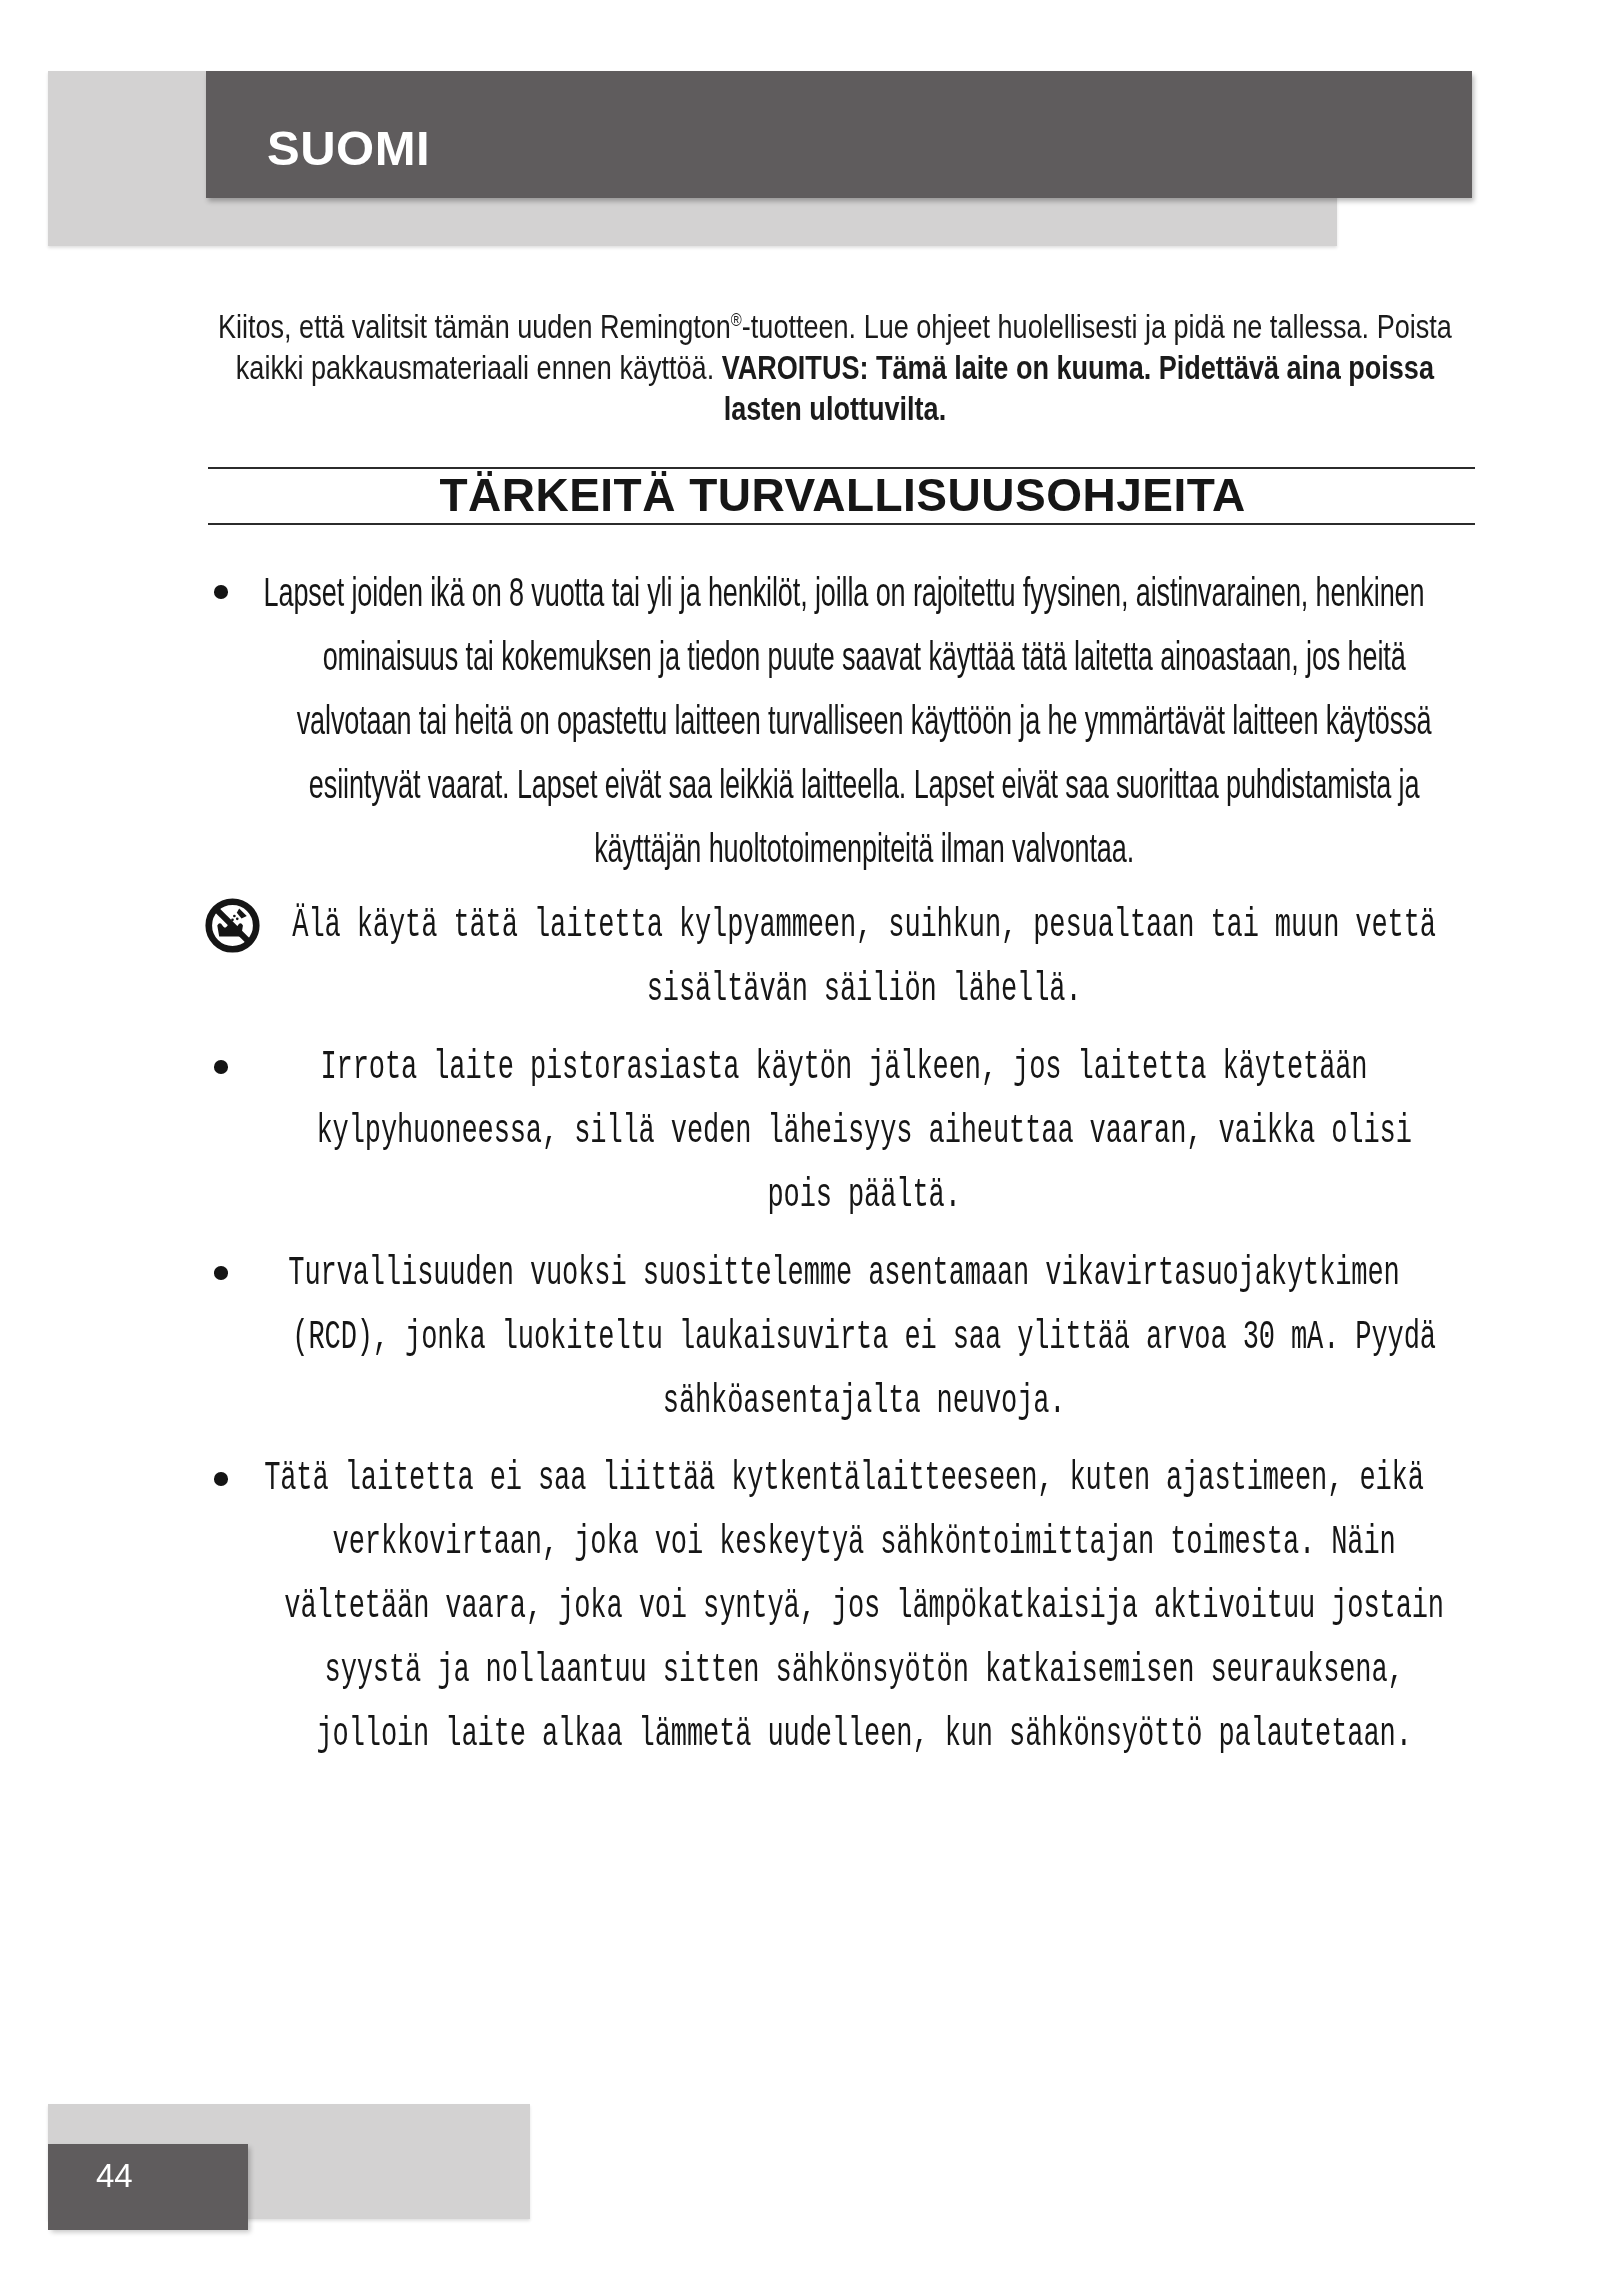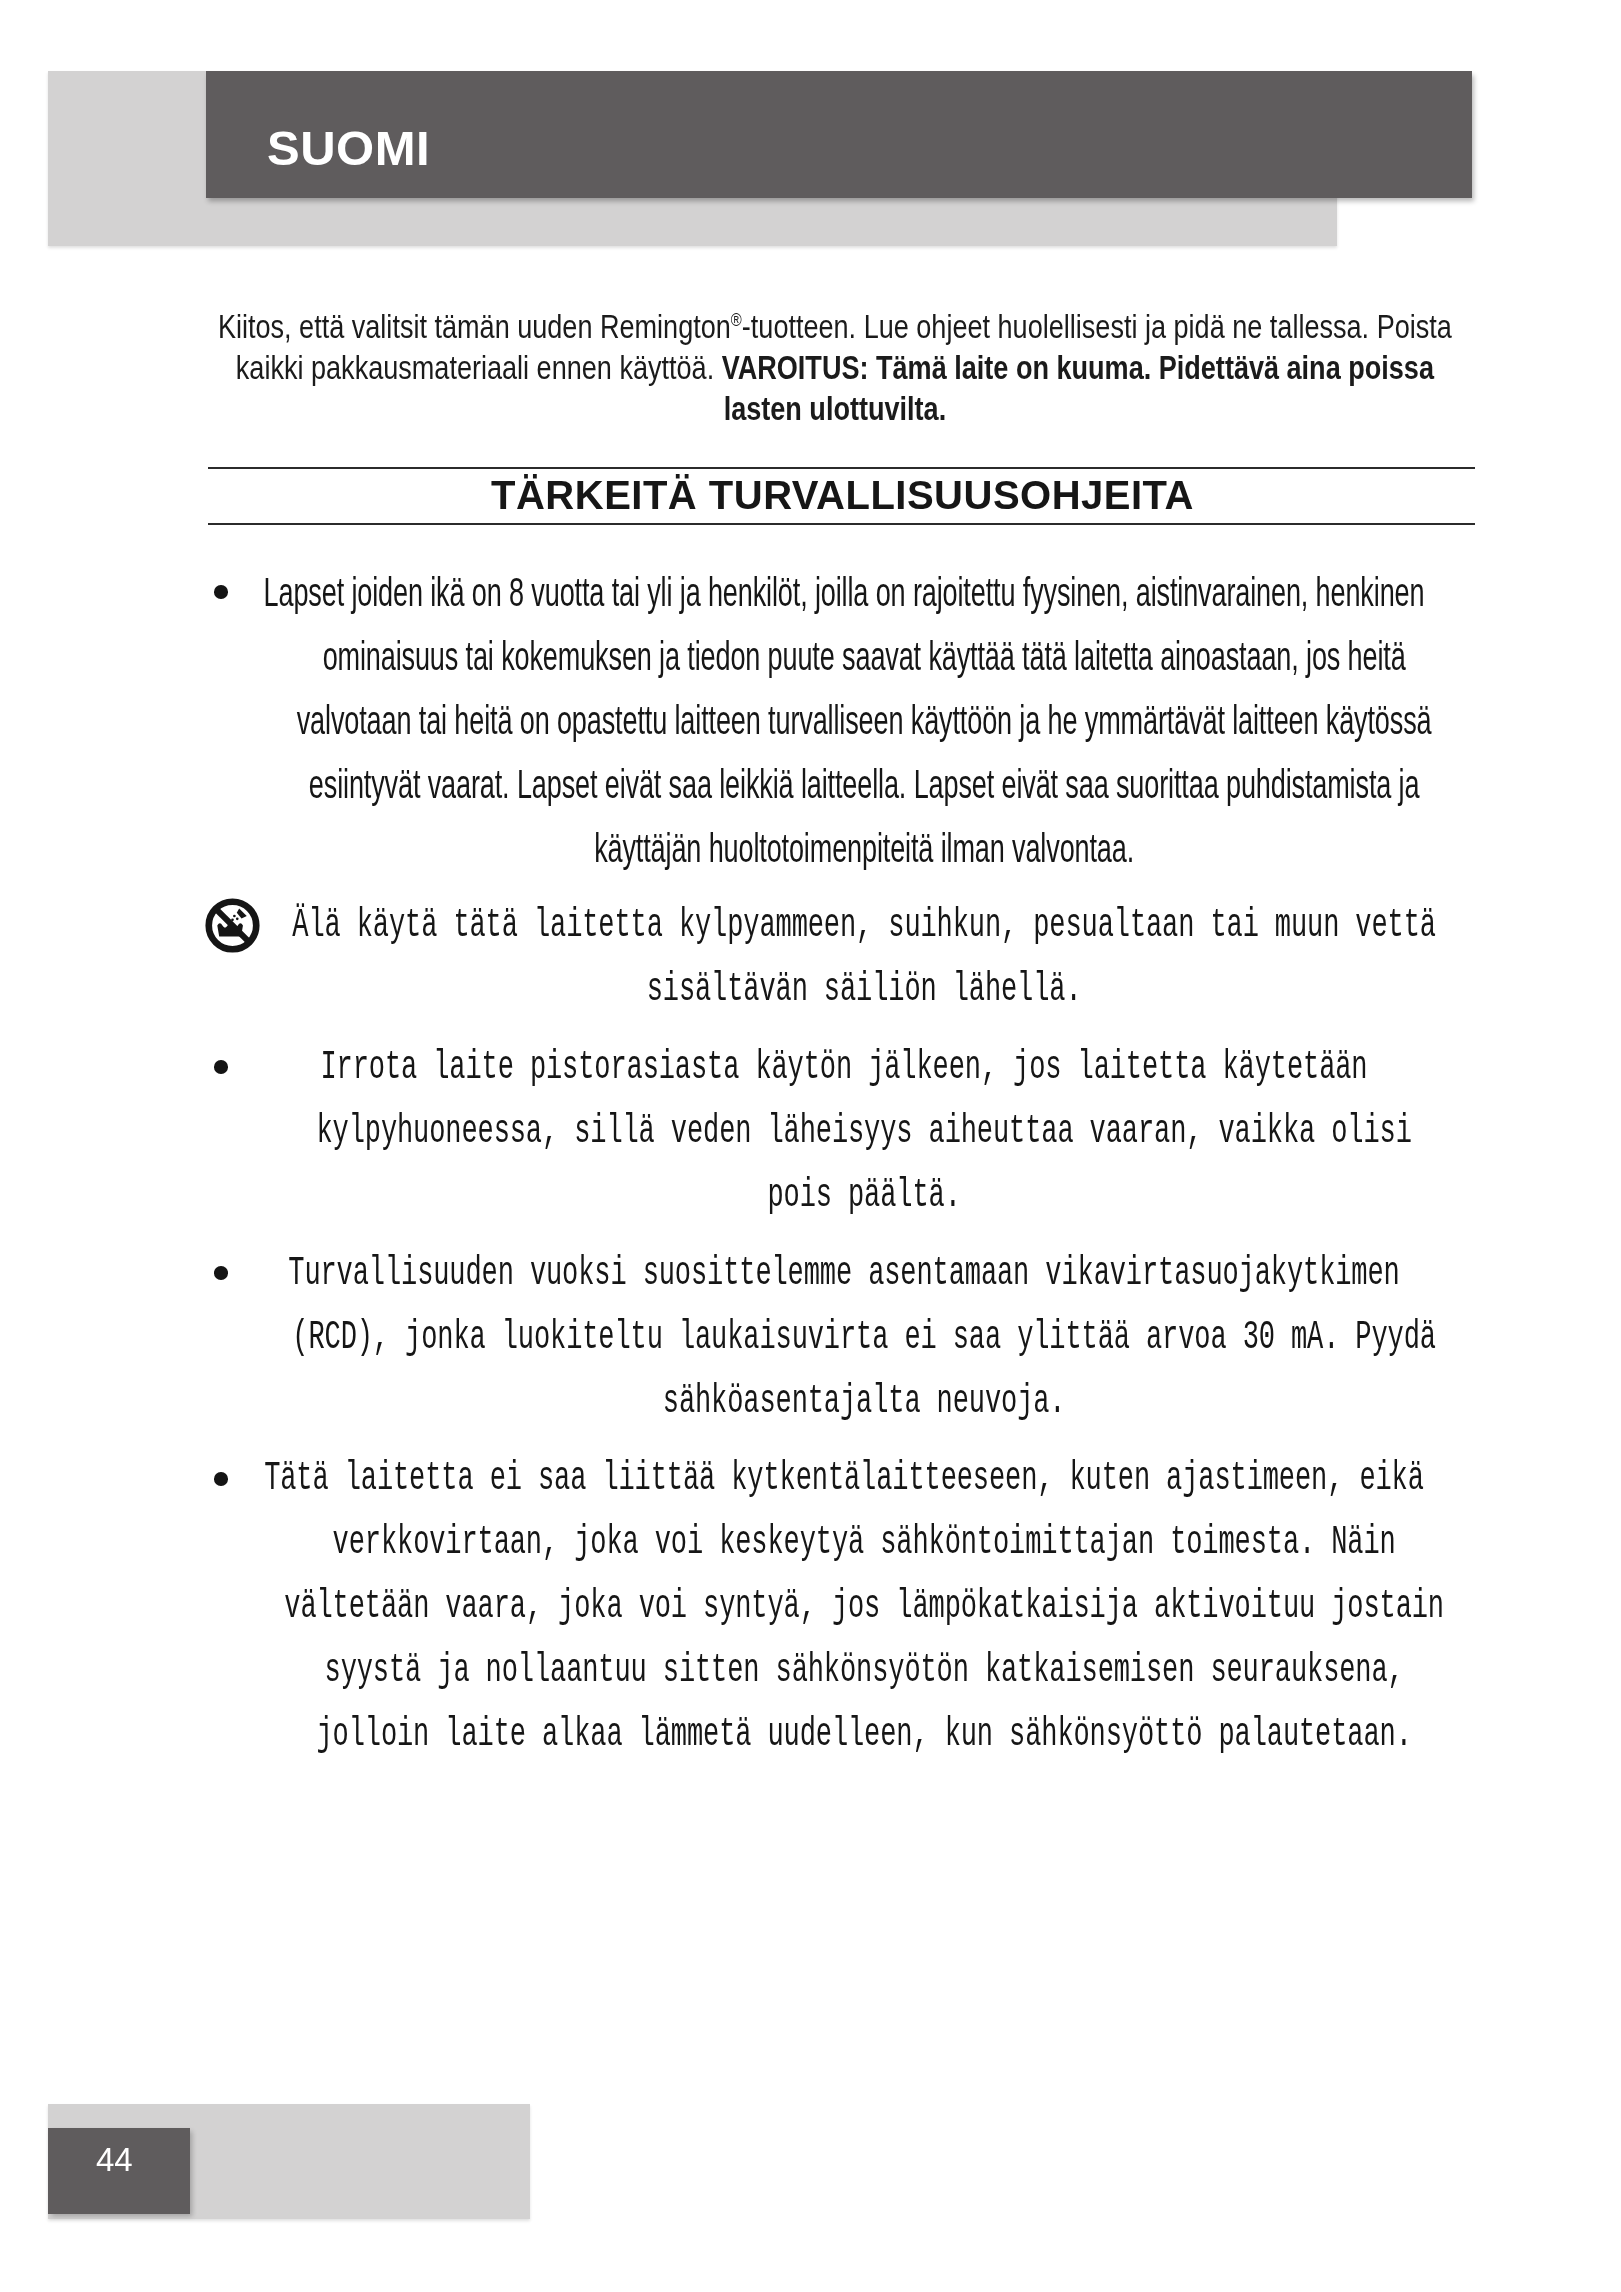--- a/index.html
+++ b/index.html
@@ -31,21 +31,21 @@
     margin:0;width:1529px;transform:scaleX(0.82);transform-origin:0 0;
     font-size:33px;line-height:41px;color:#1b1b1b;
   }
   .intro strong{font-weight:bold;}
 
   .section-heading{
     margin:38px 0 0 0;
     border-top:2.9px solid var(--rule,#2b2b2b);
     border-bottom:2.9px solid var(--rule,#2b2b2b);
     padding:8.8px 0 9.8px 2px;
-    font-size:40px;line-height:35px;font-weight:bold;letter-spacing:0.5px;
+    font-size:46px;line-height:35px;font-weight:bold;letter-spacing:0.5px;
     color:#161616;
   }
 
   .safety-list{margin-top:35px;padding-left:74px;}
   .item{position:relative;}
   .item + .item{margin-top:13.7px;font-family:Liberation Mono, monospace;}
   .item-text{
     width:1764px;transform:scaleX(0.66);transform-origin:0 0;
     font-size:41px;line-height:64px;text-indent:-61px;color:#161616;
     letter-spacing:-0.2px;
@@ -60,21 +60,21 @@
 
   sup{font-size:55%;line-height:0;vertical-align:super;}
 
   
   .footer-band{
     position:absolute;left:48px;top:2104px;width:482px;height:115px;
     background:var(--band,#d3d2d2);
     box-shadow:0 2px 2.9px rgba(0,0,0,0.12);
   }
   .footer-box{
-    position:absolute;left:0;top:24px;width:142px;height:86px;
+    position:absolute;left:0;top:40px;width:200px;height:86px;
     background:var(--box,#5f5c5d);
     box-shadow:2.9px 2.9px 4.9px rgba(0,0,0,0.22);
   }
   .page-number{
     position:absolute;left:48px;top:14.7px;
     color:#ffffff;font-size:33px;line-height:1;
   }
 </style>
 </head>
 <body>

